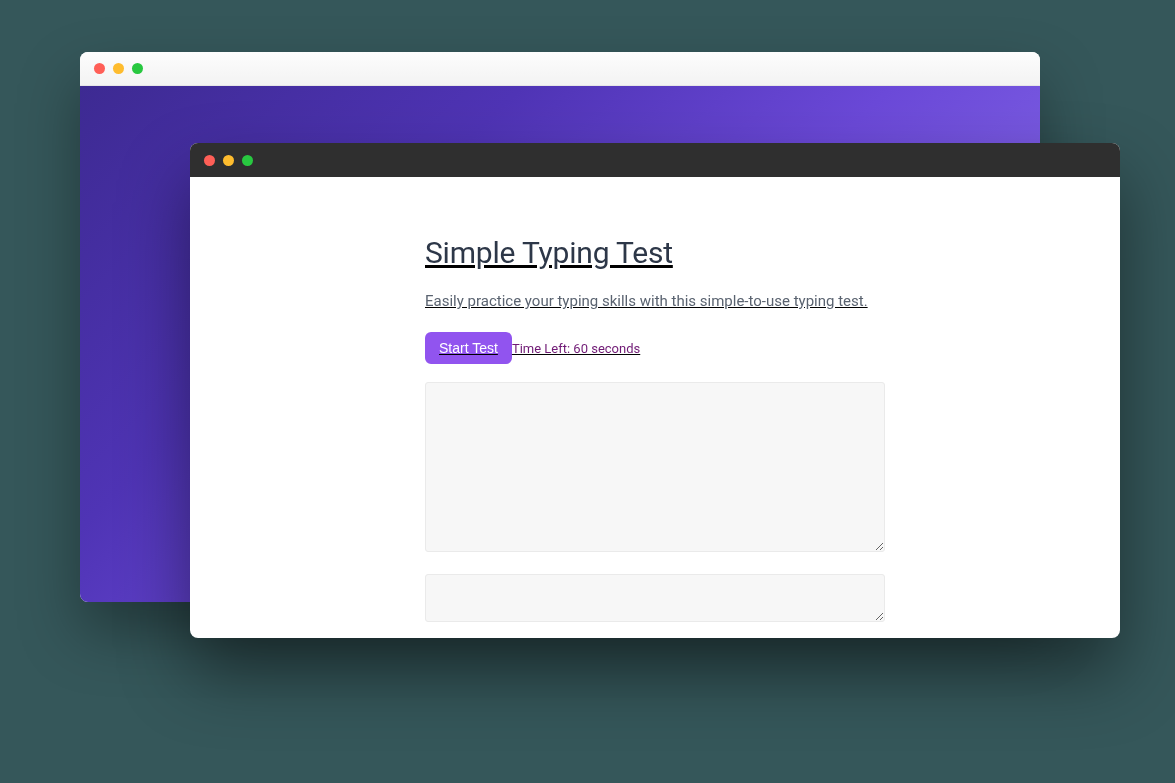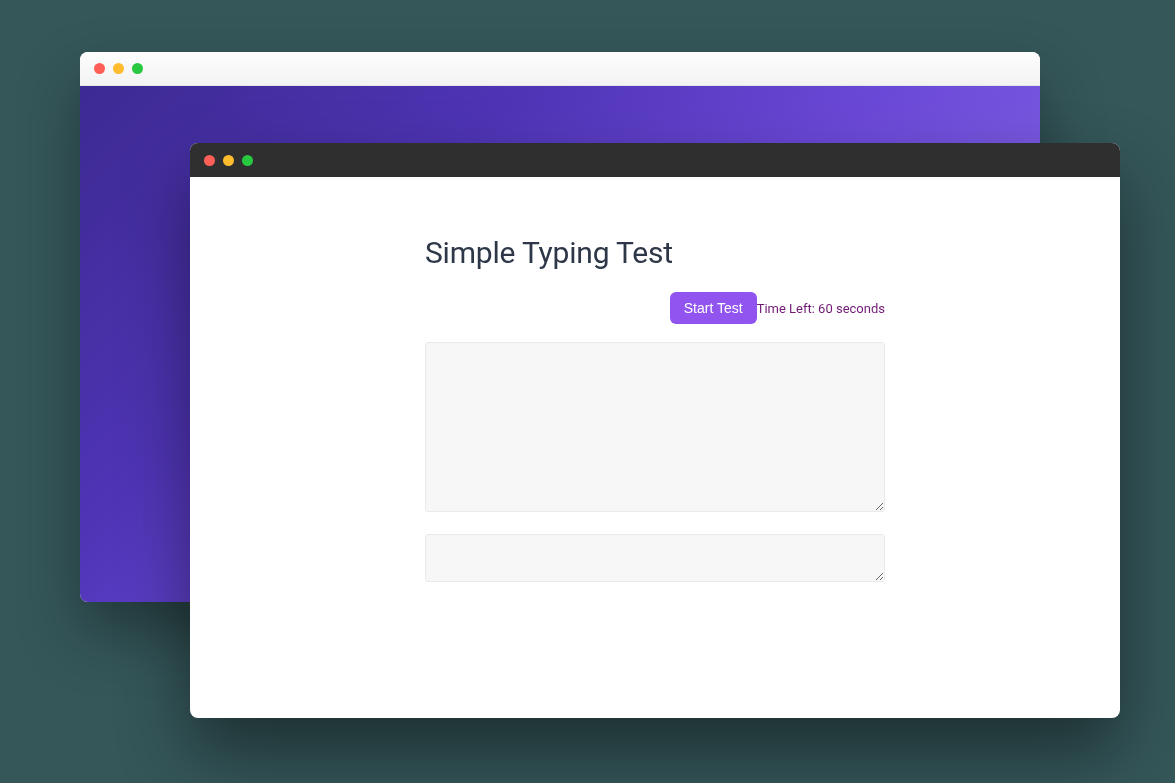--- a/index.html
+++ b/index.html
@@ -39,25 +39,26 @@
     top: 34px; left: 0; right: 0; bottom: 0;
     background: linear-gradient(135deg, #3d2a92 0%, #4f34b5 30%, #6b49d8 55%, #9279f1 100%);
   }
 
   
   .window-front {
     position: absolute;
     top: 143px;
     left: 190px;
     width: 930px;
-    height: 575px;
+    height: 495px;
     border-radius: 8px;
     overflow: hidden;
     box-shadow: 0 35px 70px rgba(0,0,0,0.45);
     background: #fff;
+    text-decoration: underline;
   }
   .window-front .titlebar {
     height: 34px;
     background: #2f2f2f;
     display: flex;
     align-items: center;
     padding: 0 14px;
     gap: 8px;
   }
 
@@ -87,21 +88,21 @@
     margin-bottom: 22px;
     letter-spacing: -0.2px;
   }
   .subtitle {
     font-size: 15px;
     color: #5a6370;
     margin-bottom: 22px;
   }
   .controls-row {
     display: flex;
-    justify-content: flex-end;
+    justify-content: flex-start;
     align-items: center;
     margin-bottom: 18px;
   }
   .start-btn {
     background: #9154ef;
     color: #fff;
     border: none;
     border-radius: 6px;
     padding: 8px 14px;
     font-size: 14px;
@@ -146,20 +147,21 @@
   <div class="titlebar">
     <span class="traffic-dot dot-red"></span>
     <span class="traffic-dot dot-yellow"></span>
     <span class="traffic-dot dot-green"></span>
   </div>
   <div class="content">
     <div class="inner">
 
       <h1 class="page-title">Simple Typing Test</h1>
 
+      <p class="subtitle">Easily practice your typing skills with this simple-to-use typing test.</p>
 
       <div class="controls-row">
         <button class="start-btn">Start Test</button>
         <span class="time-left">Time Left: 60 seconds</span>
       </div>
 
       <textarea class="text-area large" style=""></textarea>
 
       <textarea class="text-area small" style=""></textarea>
 

